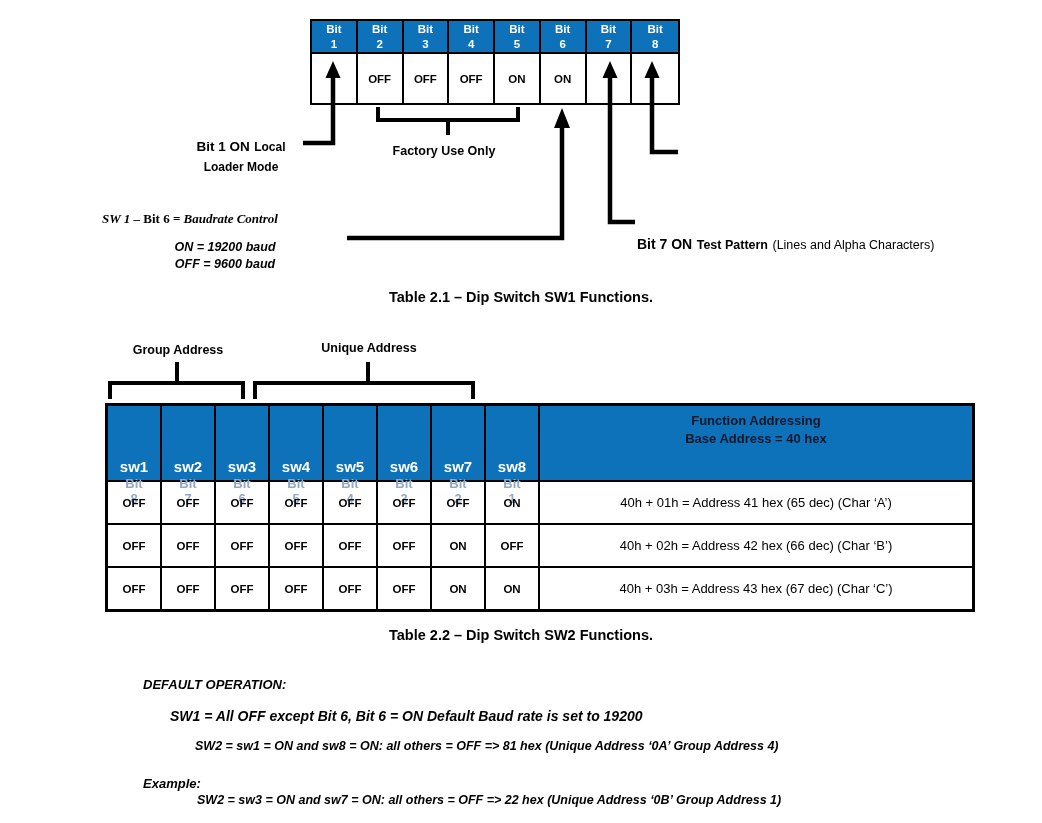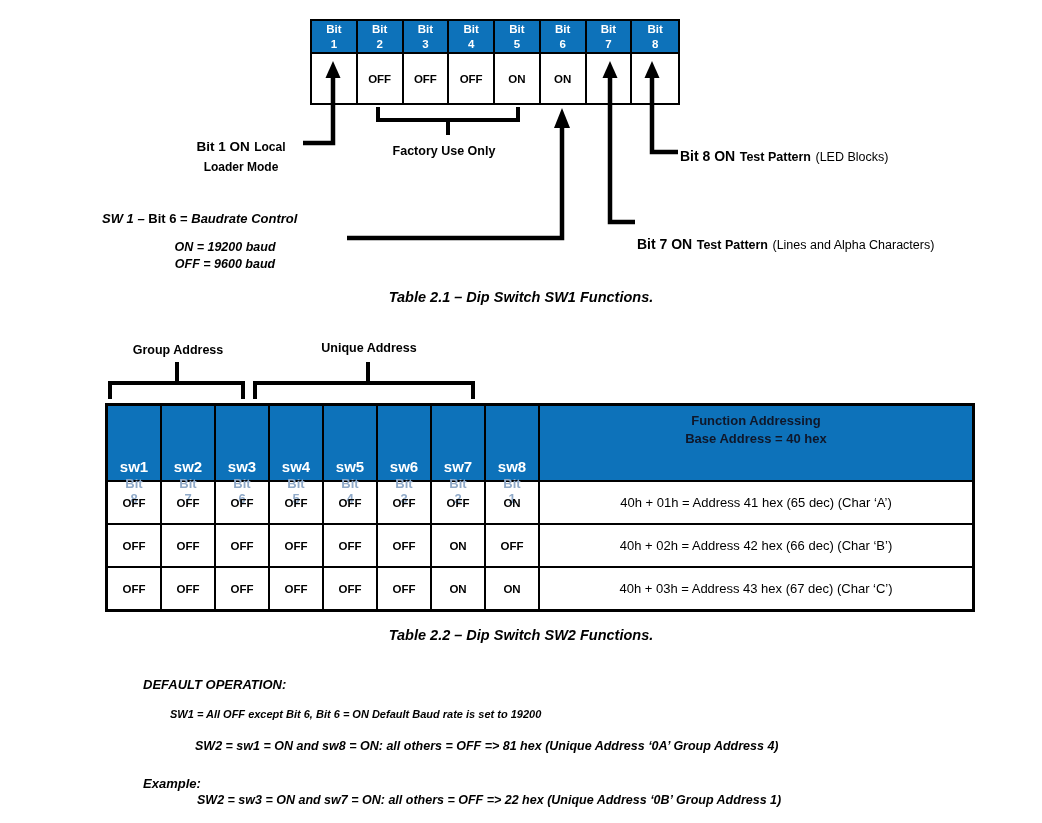--- a/index.html
+++ b/index.html
@@ -55,23 +55,23 @@
 
   
   .ann { position:absolute; z-index:3; white-space:nowrap; }
   .wrap { white-space:normal; }
   .big  { font-size:13.5px; font-weight:bold; }
   .med  { font-size:12px;   font-weight:bold; }
   .b14  { font-size:14px;   font-weight:bold; }
   .b125 { font-size:12.5px; font-weight:bold; }
   .r125 { font-size:12.5px; font-weight:normal; }
   .bi   { font-weight:bold; font-style:italic; }
-  .cap  { left:0; width:1042px; text-align:center; font-weight:bold; font-style:italic; font-size:14.5px; }
+  .cap  { left:0; width:1042px; text-align:center; font-weight:bold; font-size:14.5px; }
   .lbl  { text-align:center; font-weight:bold; font-size:12.5px; }
-  .note { font-weight:bold; font-style:italic; font-size:11px; }
+  .note { font-weight:bold; font-style:italic; font-size:14px; }
 </style>
 </head>
 <body>
 
 <div class="canvas">
 
   <div class="abs t1">
     <div class="t1row">
       <div class="t1h">
           <span>Bit</span>
@@ -118,33 +118,28 @@
     </div>
   </div>
 
   <div class="ann wrap" style="left:181px; top:136px; width:120px; text-align:center; line-height:1.22;">
     <span class="big">Bit 1 ON</span>
     <span class="med">Local Loader Mode</span>
   </div>
 
   <div class="ann lbl" style="left:374px; top:144px; width:140px;">Factory Use Only</div>
 
-  <div class="ann" style="left:680px; top:147px;">
-    <span class="b14">Bit 8 ON</span>
-    <span class="b125">Test Pattern</span>
-    <span class="r125">(LED Blocks)</span>
-  </div>
 
   <div class="ann" style="left:637px; top:214px;margin-top:21px;">
     <span class="b14">Bit 7 ON</span>
     <span class="b125">Test Pattern</span>
     <span class="r125">(Lines and Alpha Characters)</span>
   </div>
 
-  <div class="ann" style="left:102px; top:211px; font-size:13px;">
+  <div class="ann" style="left:102px; top:211px; font-size:13px;font-family:Liberation Serif, serif;">
     <span class="bi">SW 1 – </span><span style="font-weight:bold;">Bit 6 = </span><span class="bi">Baudrate Control</span>
   </div>
 
   <div class="ann" style="left:145px; top:239px; width:160px; text-align:center; line-height:1.35; font-size:12.5px;">
     <div class="bi">ON = 19200 baud</div>
     <div class="bi">OFF = 9600 baud</div>
   </div>
 
   <div class="ann cap" style="top:289px;">Table 2.1 – Dip Switch SW1 Functions.</div>
 

